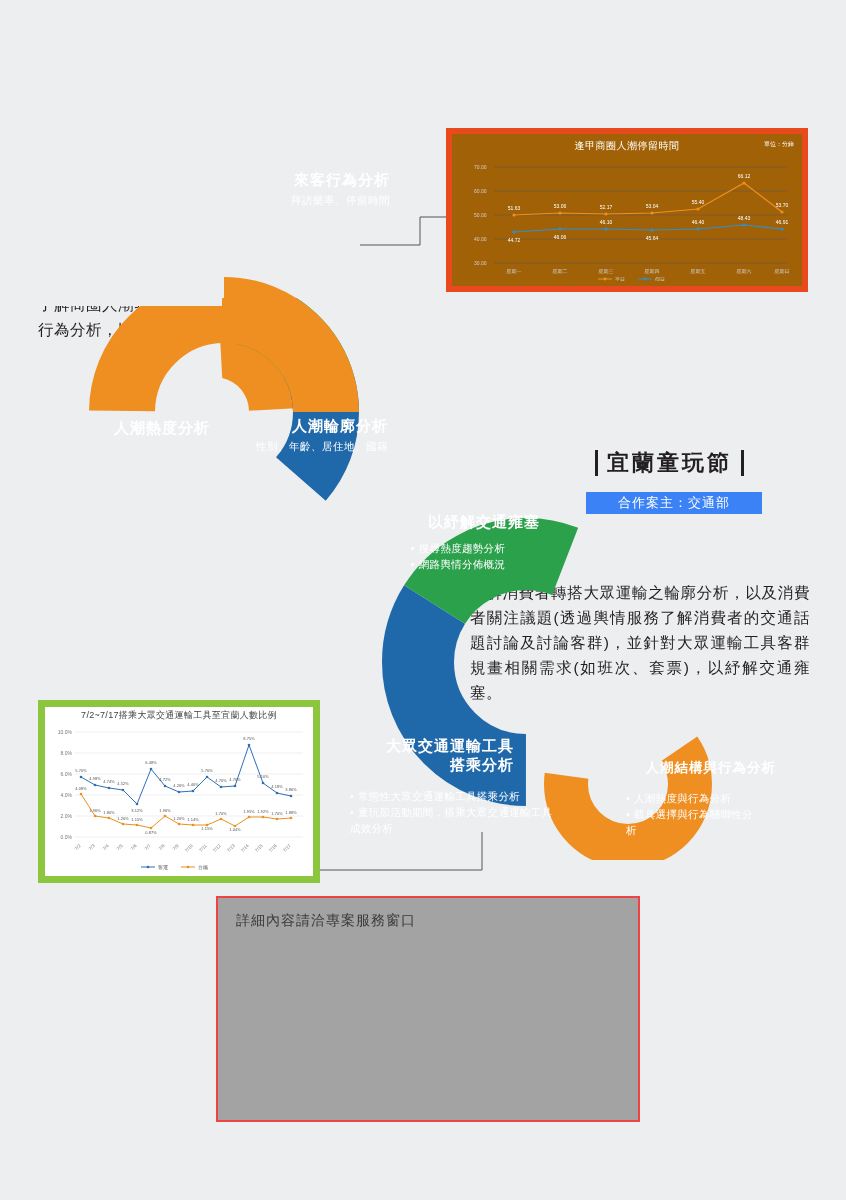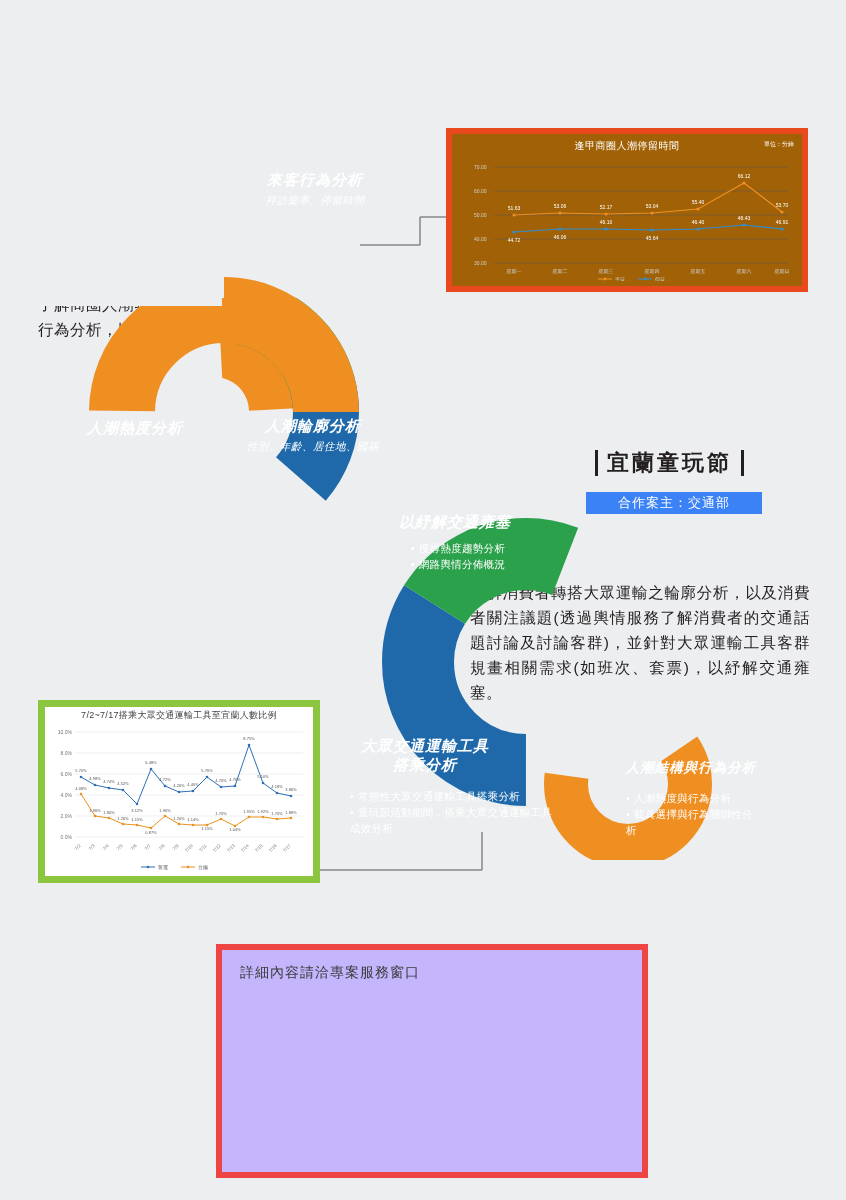--- a/index.html
+++ b/index.html
@@ -72,22 +72,21 @@
     font-size: 15.5px;
     line-height: 25px;
     letter-spacing: 0.5px;
     text-align: justify;
   }
 
   
   .arc-label {
     position: absolute;
     color: #ffffff;
-    text-align: center;
-    font-style: italic;
+    text-align: right;
   }
   .arc-label .main {
     font-size: 15px;
     font-weight: bold;
     letter-spacing: 1px;
     line-height: 19px;
   }
   .arc-label .sub {
     font-size: 10.5px;
     letter-spacing: 0.5px;
@@ -146,24 +145,24 @@
     text-align: center;
     padding-top: 2px;
     letter-spacing: 0.3px;
   }
 
   svg.plot { display: block; }
 
   
   .note-card {
     position: absolute;
-    left: 216px; top: 944px;
+    left: 216px; top: 896px;
     width: 420px; height: 222px;
-    background: #c4b5fd;
-    border: 6px solid #ef4444;
+    background: #a3a3a3;
+    border: 2px solid #ef4444;
   }
   .note-card .note-text {
     position: absolute;
     left: 18px; top: 14px;
     font-size: 14px;
     letter-spacing: 1px;
     color: #3a3a3a;
   }
 </style>
 </head>

